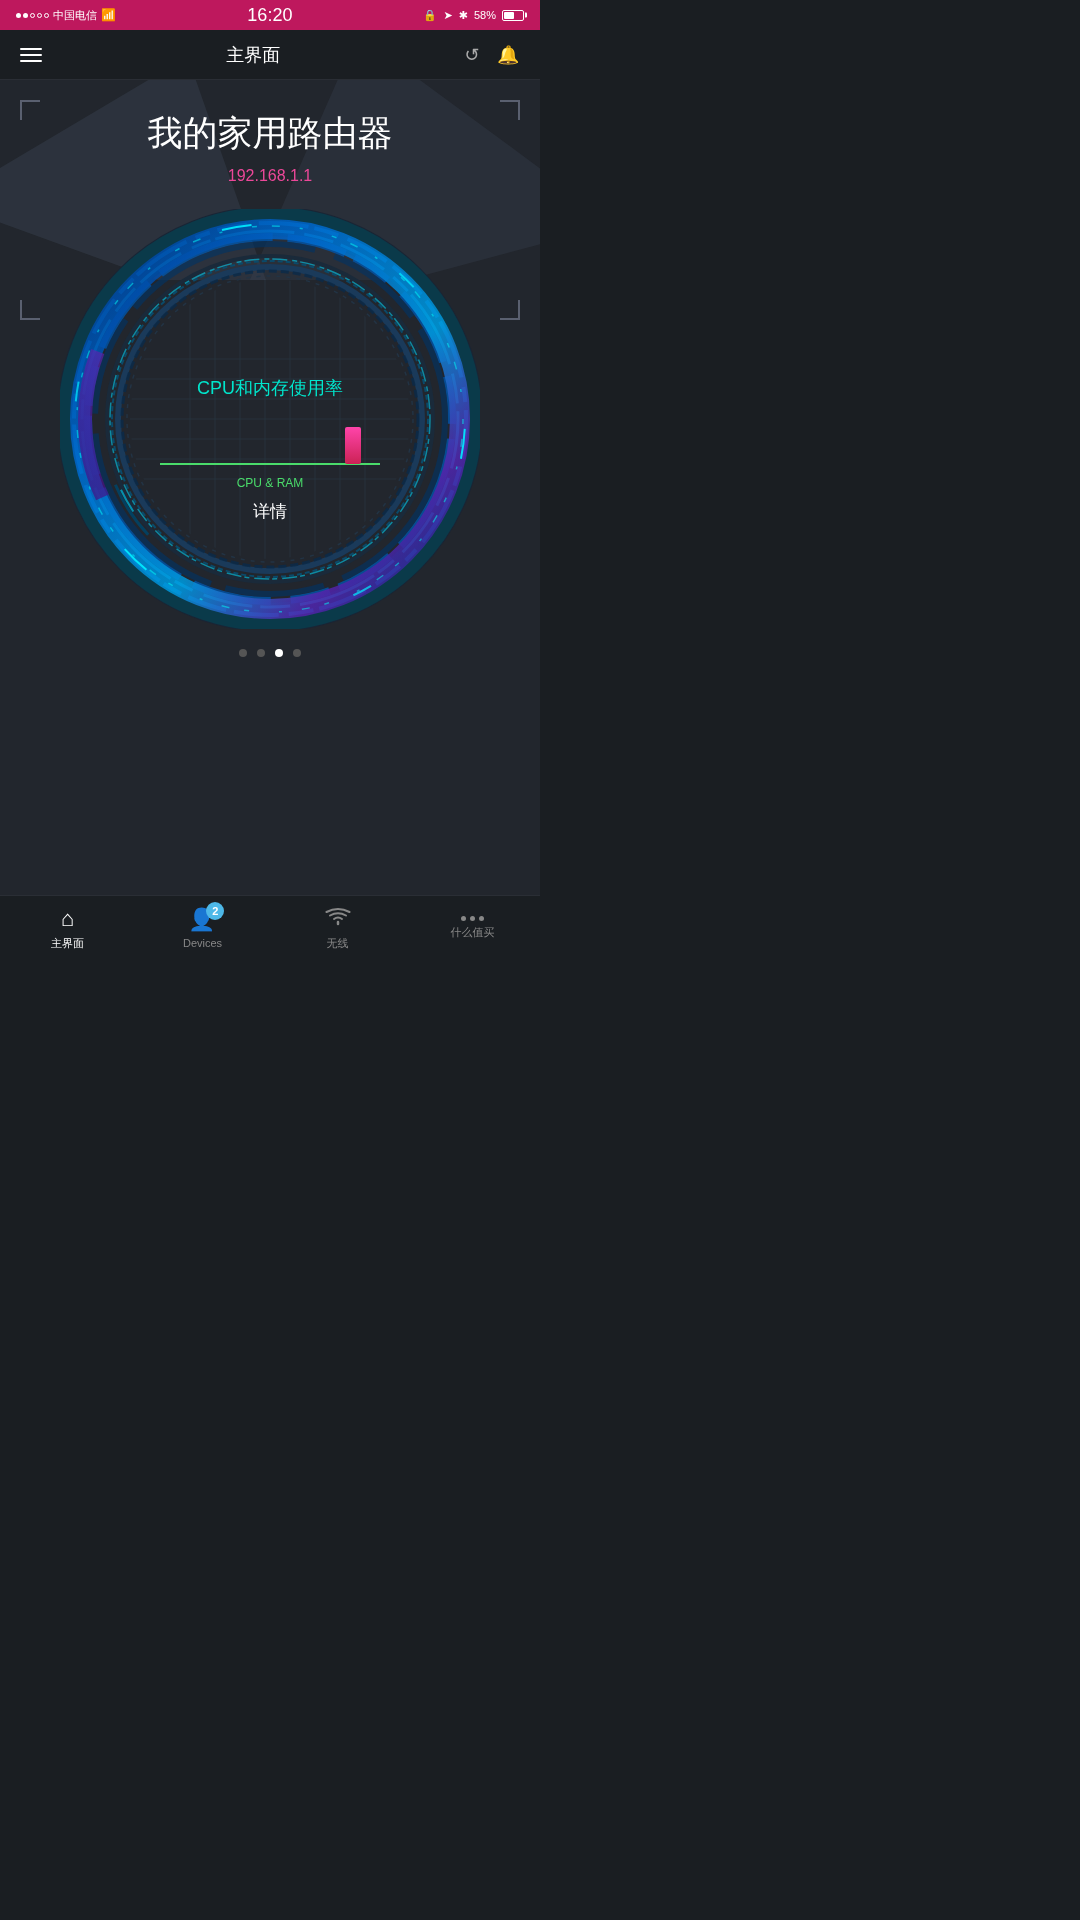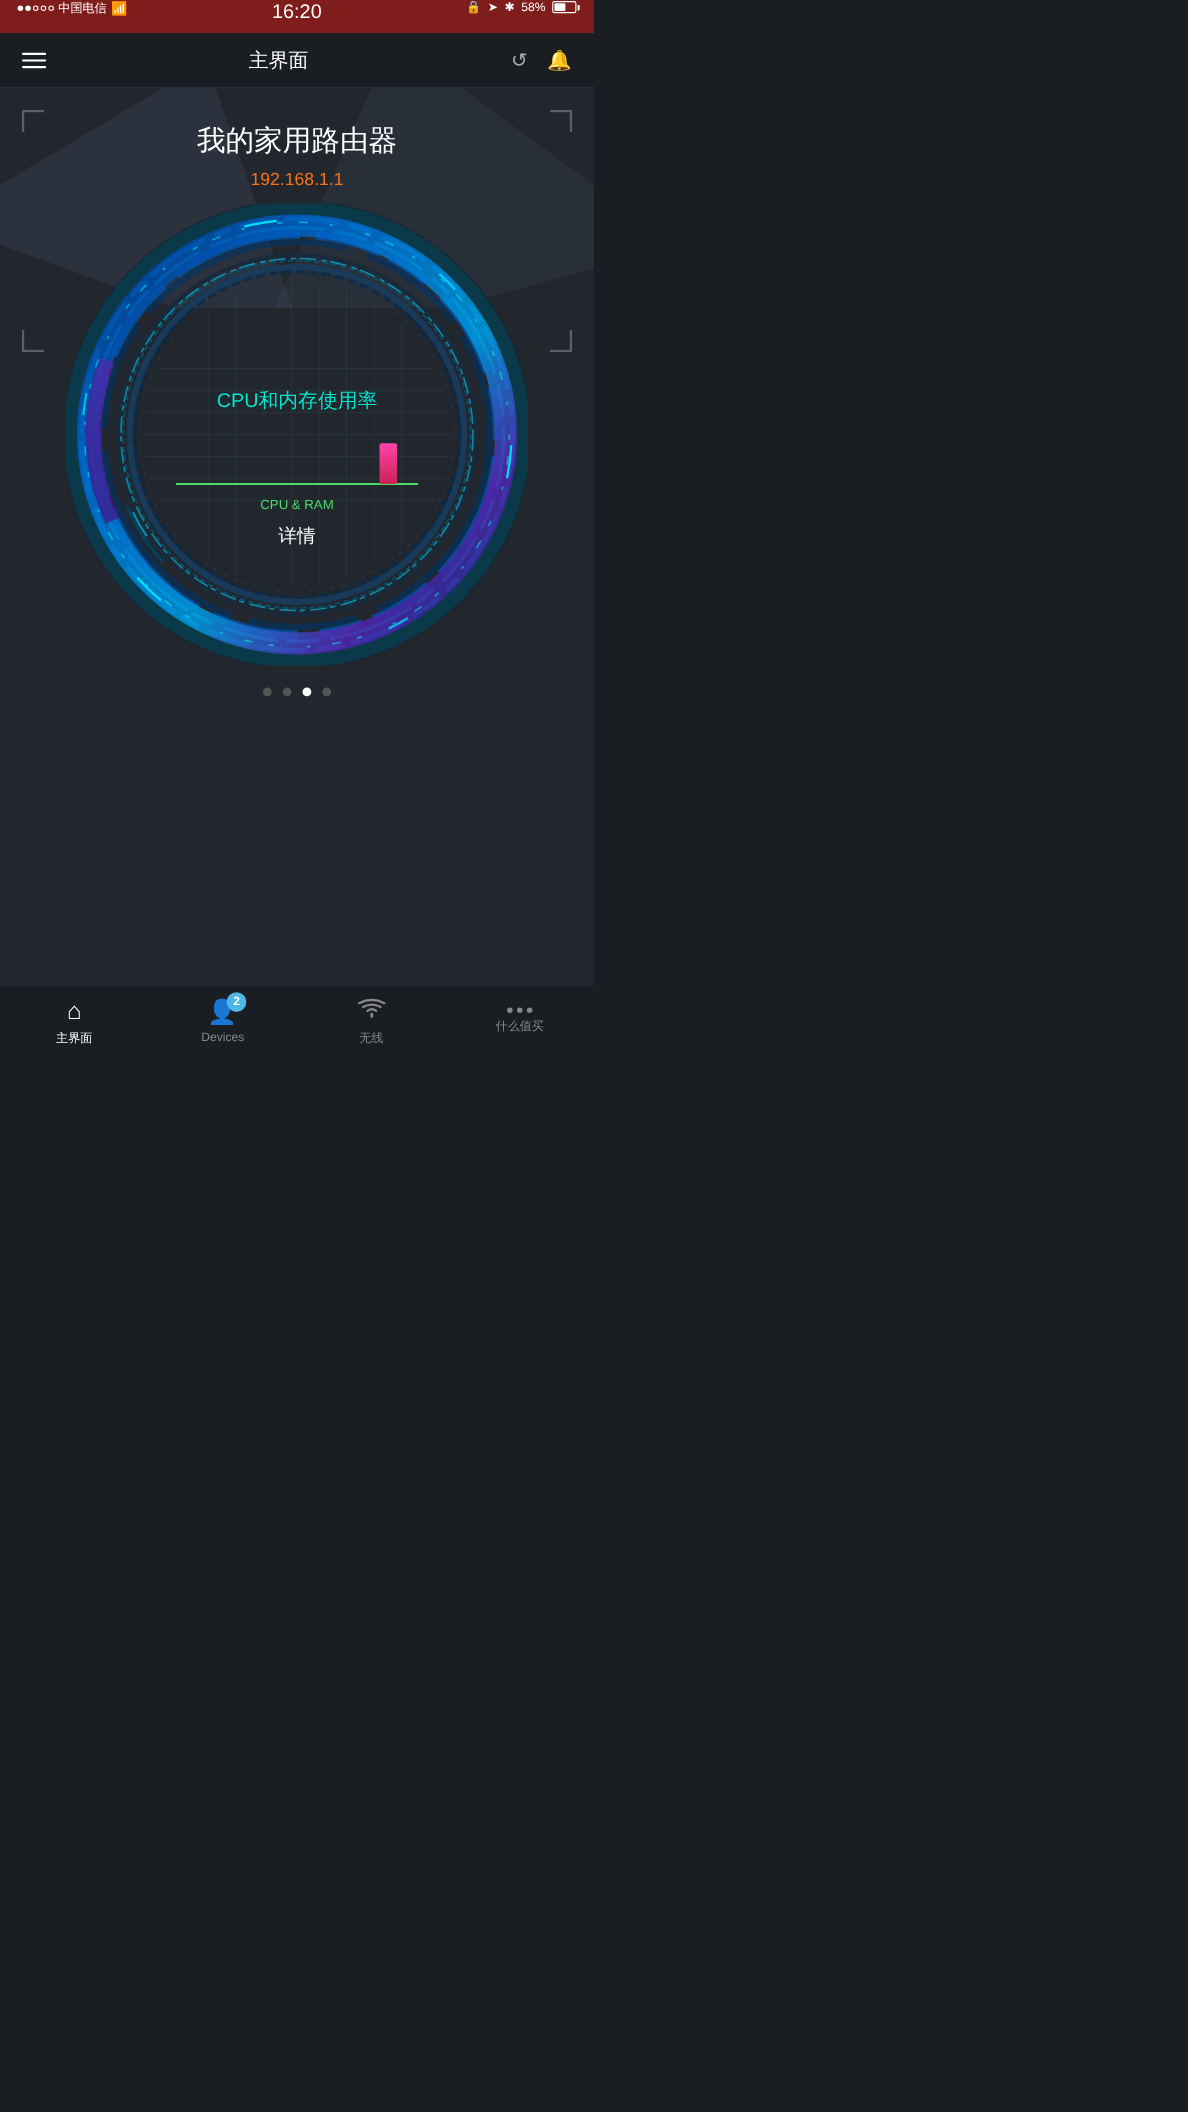--- a/index.html
+++ b/index.html
@@ -11,23 +11,23 @@
       background: #1a1e22;
       font-family: -apple-system, 'PingFang SC', 'Hiragino Sans GB', sans-serif;
       color: #fff;
       overflow: hidden;
       position: relative;
     }
 
     
     .status-bar {
       height: 30px;
-      background: #7f1d1d;
+      background: #be185d;
       display: flex;
-      align-items: flex-start;
+      align-items: center;
       justify-content: space-between;
       padding: 0 16px;
       font-size: 11px;
       color: #fff;
     }
     .status-left { display: flex; align-items: center; gap: 4px; }
     .status-center { font-size: 18px; font-weight: 500; }
     .status-right { display: flex; align-items: center; gap: 6px; font-size: 11px; }
     .signal-dots { display: flex; gap: 2px; align-items: center; }
     .dot { width: 5px; height: 5px; border-radius: 50%; background: #fff; }
@@ -116,29 +116,29 @@
       z-index: 10;
       text-align: center;
       padding-top: 30px;
     }
     .router-mode {
       font-size: 13px;
       color: #8a9ab0;
       margin-bottom: 8px;
     }
     .router-name {
-      font-size: 26px;
+      font-size: 35px;
       font-weight: 300;
       color: #fff;
       margin-bottom: 10px;
     }
     .router-ip {
       font-size: 16px;
-      color: #f97316;
-      margin-bottom: 12px;
+      color: #ec4899;
+      margin-bottom: 24px;
     }
 
     
     .ring-container {
       position: relative;
       width: 420px;
       height: 420px;
       margin: 0 auto;
       margin-top: 10px;
     }

